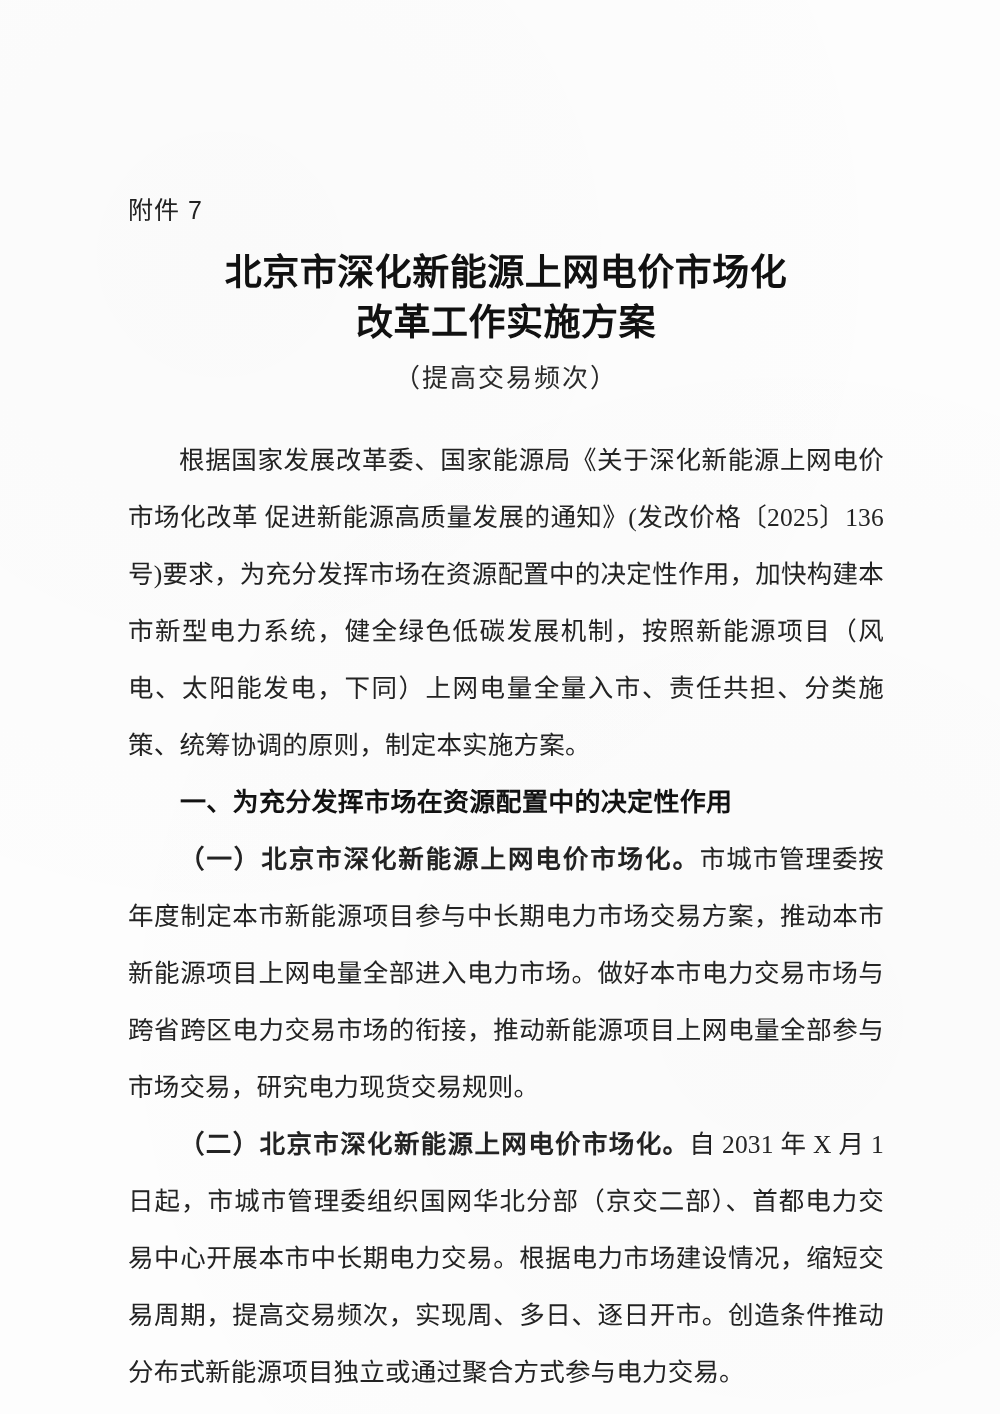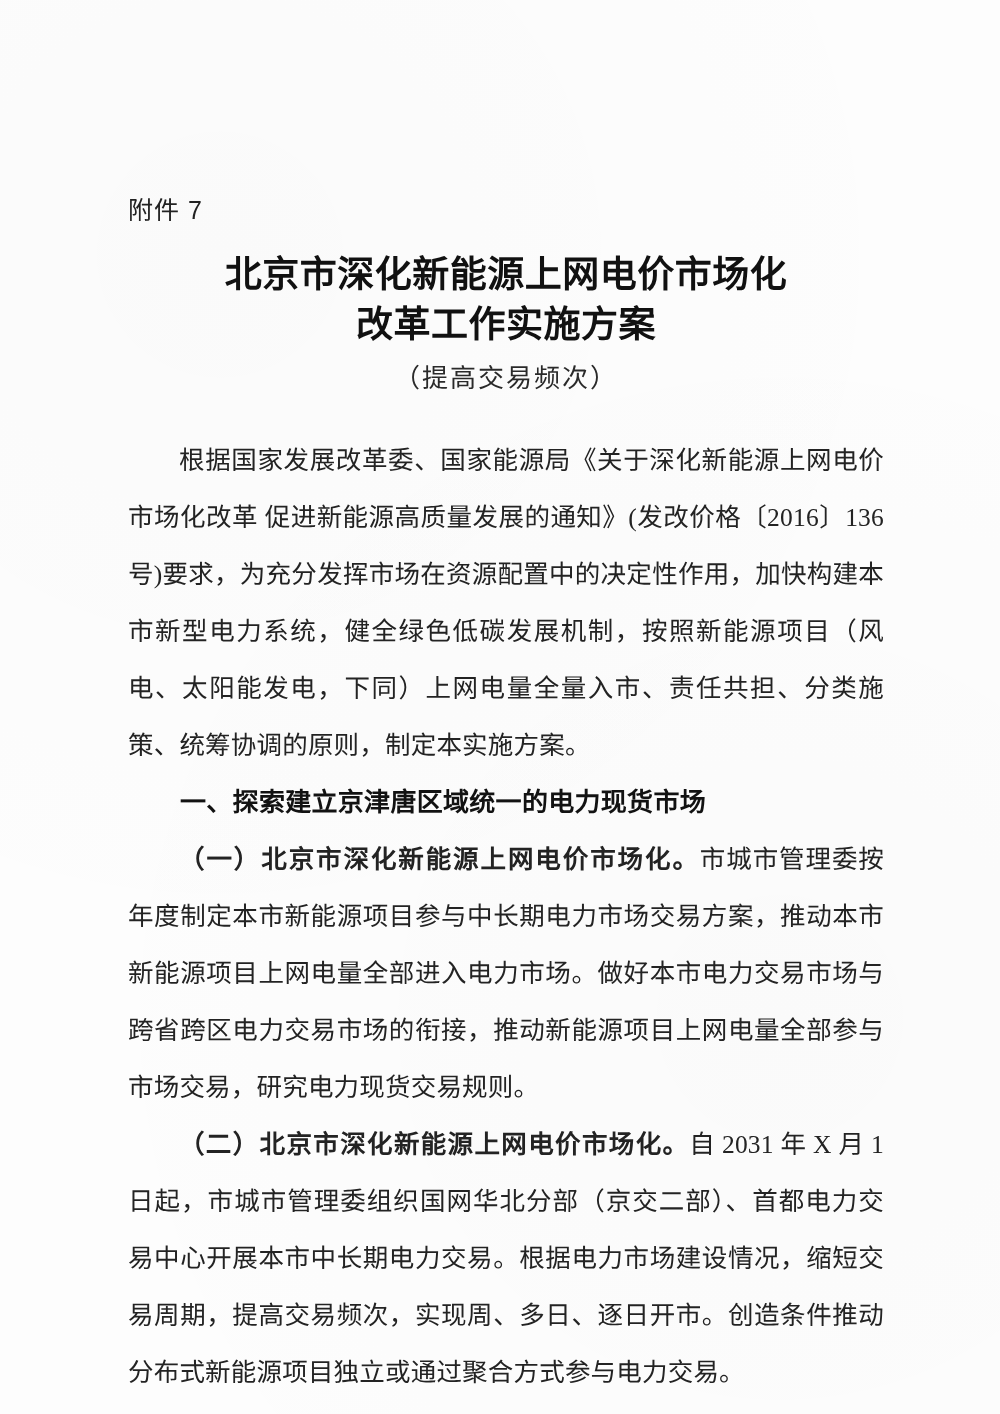--- a/index.html
+++ b/index.html
@@ -48,21 +48,21 @@
 
   
   .title-block {
     position: absolute;
     left: 0;
     top: 250px;
     width: 756px;
     text-align: center;
   }
   .doc-title-line {
-    font-family: Liberation Sans, sans-serif;
+    font-family: Liberation Mono, monospace;
     font-weight: 700;
     font-size: 37px;
     line-height: 50px;
     letter-spacing: 0.5px;
     color: #111111;
     white-space: nowrap;
   }
   .doc-subtitle {
     margin-top: 10px;
     font-family: "Liberation Serif", "DejaVu Serif", serif;
@@ -120,23 +120,23 @@
     <div class="attach-label">附件 7</div>
 
     <div class="title-block">
       <div class="doc-title-line">北京市深化新能源上网电价市场化</div>
       <div class="doc-title-line">改革工作实施方案</div>
       <div class="doc-subtitle">（提高交易频次）</div>
     </div>
 
     <div class="body-block">
 
-      <p class="para indent">根据国家发展改革委、国家能源局《关于深化新能源上网电价市场化改革  促进新能源高质量发展的通知》(发改价格〔2016〕136 号)要求，为充分发挥市场在资源配置中的决定性作用，加快构建本市新型电力系统，健全绿色低碳发展机制，按照新能源项目（风电、太阳能发电，下同）上网电量全量入市、责任共担、分类施策、统筹协调的原则，制定本实施方案。</p>
+      <p class="para indent">根据国家发展改革委、国家能源局《关于深化新能源上网电价市场化改革  促进新能源高质量发展的通知》(发改价格〔2025〕136 号)要求，为充分发挥市场在资源配置中的决定性作用，加快构建本市新型电力系统，健全绿色低碳发展机制，按照新能源项目（风电、太阳能发电，下同）上网电量全量入市、责任共担、分类施策、统筹协调的原则，制定本实施方案。</p>
 
-      <p class="section-heading">一、探索建立京津唐区域统一的电力现货市场</p>
+      <p class="section-heading">一、为充分发挥市场在资源配置中的决定性作用</p>
 
       <p class="para indent"><span class="lead">（一）北京市深化新能源上网电价市场化。</span><span>市城市管理委按年度制定本市新能源项目参与中长期电力市场交易方案，推动本市新能源项目上网电量全部进入电力市场。做好本市电力交易市场与跨省跨区电力交易市场的衔接，推动新能源项目上网电量全部参与市场交易，研究电力现货交易规则。</span></p>
 
       <p class="para indent"><span class="lead">（二）北京市深化新能源上网电价市场化。</span><span>自 2031 年 X 月 1 日起，市城市管理委组织国网华北分部（京交二部）、首都电力交易中心开展本市中长期电力交易。根据电力市场建设情况，缩短交易周期，提高交易频次，实现周、多日、逐日开市。创造条件推动分布式新能源项目独立或通过聚合方式参与电力交易。</span></p>
 
     </div>
   </div>
 </div>
 
 </body></html>

